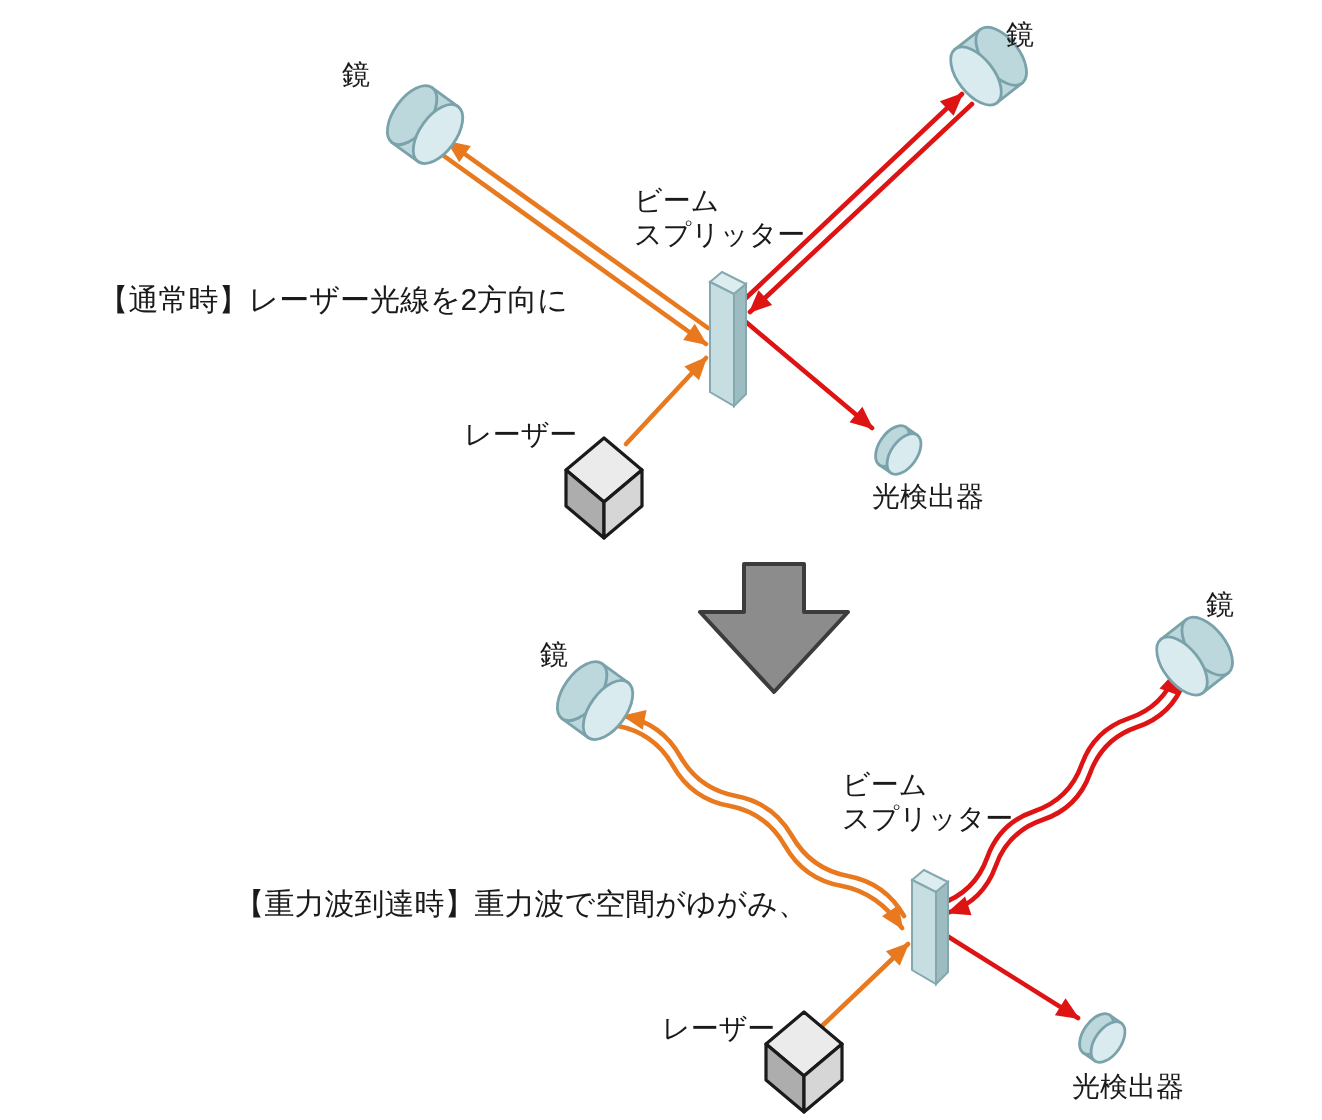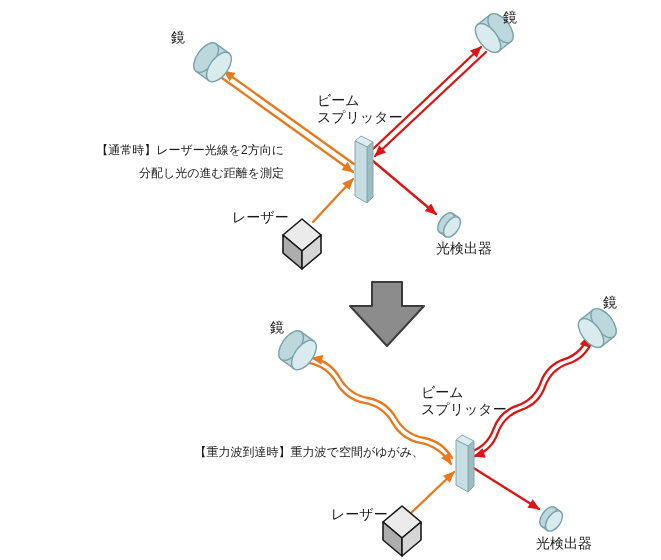--- a/index.html
+++ b/index.html
@@ -2,21 +2,21 @@
 <html><head>
 <meta charset="utf-8">
 <style>
   html,body{margin:0;padding:0;background:#fff;}
   #stage{
     position:relative;width:661px;height:560px;background:#fff;overflow:hidden;
     font-family:"Liberation Sans","DejaVu Sans",sans-serif;color:#1a1a1a;
   }
   #diagram-svg{position:absolute;left:0;top:0;}
   .lbl{position:absolute;white-space:pre;line-height:17px;font-size:14px;color:#1a1a1a;}
-  .caption{position:absolute;font-size:12px;line-height:23px;text-align:right;color:#1a1a1a;}
+  .caption{position:absolute;font-size:15px;line-height:23px;text-align:right;color:#1a1a1a;}
   .beam{fill:none;stroke-width:2.3;stroke-linecap:round;}
   .cyl{stroke:#7aa2aa;stroke-width:1.4;}
   .splitter{stroke:#85a8af;stroke-width:1;}
   .cube{stroke:#1a1a1a;stroke-width:1.6;stroke-linejoin:round;}
 </style>
 </head>
 <body>
 
 <div id="stage">
 
@@ -97,23 +97,23 @@
         <polygon class="cube" points="402,506 421,522 402,538 383,522" fill="#EBEBEB"></polygon>
         <polygon class="cube" points="383,522 402,538 402,556 383,540" fill="#ADADAD"></polygon>
         <polygon class="cube" points="402,538 421,522 421,540 402,556" fill="#D6D6D6"></polygon>
       </g>
     </g>
   </svg>
 
   <div class="lbl" style="left:171px;top:29px">鏡</div>
   <div class="lbl" style="left:503px;top:9px">鏡</div>
   <div class="lbl" style="left:317px;top:92px"><span>ビーム</span><br><span>スプリッター</span></div>
-  <div class="caption" style="left:20px;top:139px;width:264px"><span>【通常時】レーザー光線を2方向に</span><br><span>分配し光の進む距離を測定</span></div>
+  <div class="caption" style="left:20px;top:139px;width:264px"><span>【通常時】レーザー光線を2方向に</span><br></div>
   <div class="lbl" style="left:232px;top:209px">レーザー</div>
   <div class="lbl" style="left:436px;top:240px">光検出器</div>
 
   <div class="lbl" style="left:270px;top:319px">鏡</div>
   <div class="lbl" style="left:603px;top:294px">鏡</div>
   <div class="lbl" style="left:421px;top:384px"><span>ビーム</span><br><span>スプリッター</span></div>
-  <div class="caption" style="left:72px;top:441px;width:352px"><span>【重力波到達時】重力波で空間がゆがみ、</span><br></div>
+  <div class="caption" style="left:52px;top:441px;width:352px"><span>【重力波到達時】重力波で空間がゆがみ、</span><br></div>
   <div class="lbl" style="left:331px;top:506px">レーザー</div>
   <div class="lbl" style="left:536px;top:535px">光検出器</div>
 </div>
 
 </body></html>

